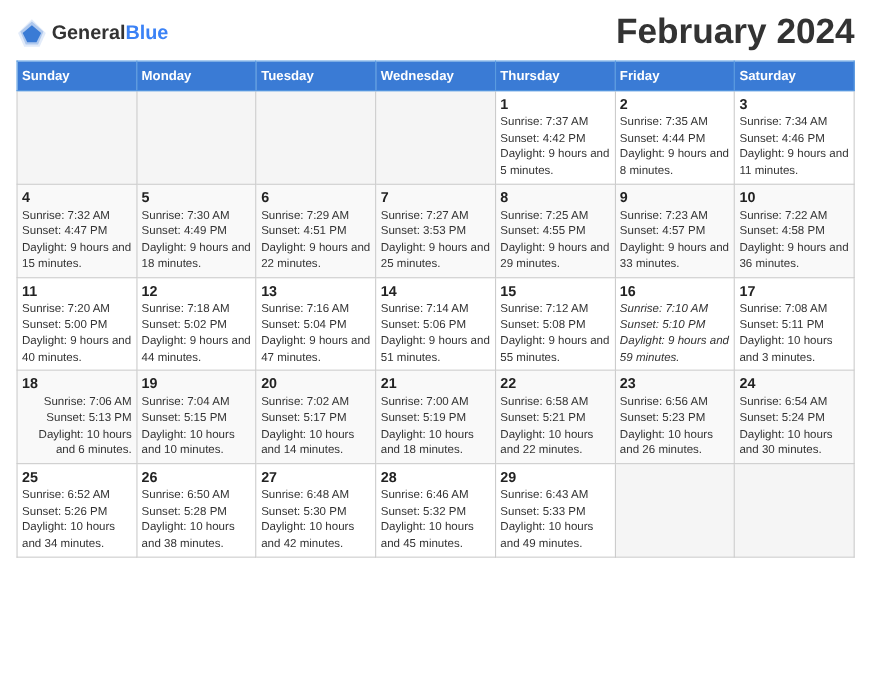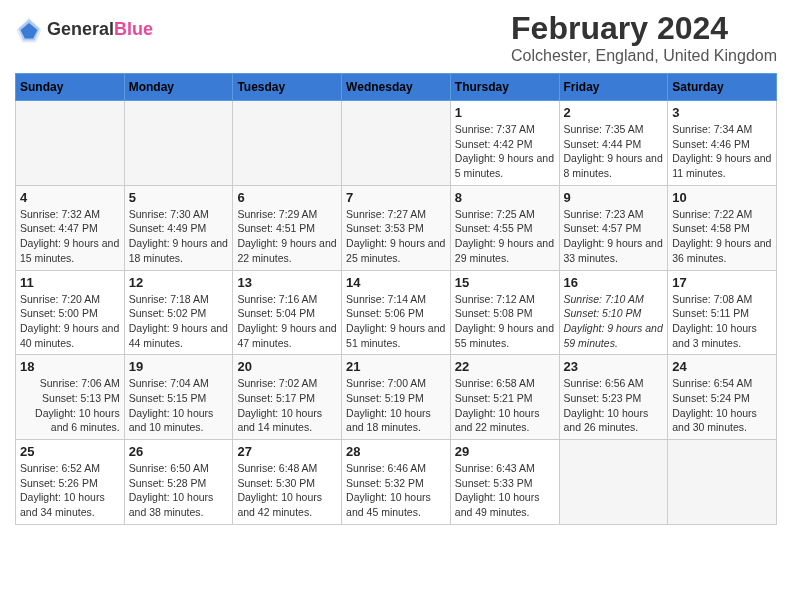--- a/index.html
+++ b/index.html
@@ -23,46 +23,46 @@
       margin-top: 6px;
     }
     .logo-text {
       display: flex;
       flex-direction: row;
       font-size: 18px;
       font-weight: bold;
       line-height: 1.1;
     }
     .logo-text .general { color: #333; }
-    .logo-text .blue { color: #ec4899; text-align: right; }
+    .logo-text .blue { color: #3b82f6; text-align: right; }
     .logo-icon {
       width: 28px;
       height: 28px;
     }
     .title-area {
-      text-align: left;
+      text-align: center;
     }
     .title-area h1 {
       font-size: 32px;
       font-weight: bold;
       color: #333;
     }
     .title-area h2 {
       font-size: 16px;
       font-weight: normal;
       color: #555;
     }
     table {
       width: 100%;
       border-collapse: collapse;
       font-size: 11px;
     }
     thead tr th {
       background-color: #3a7bd5;
-      color: #000000;
+      color: #ffffff;
       padding: 6px 4px;
       text-align: left;
       font-size: 12px;
       border: 1px solid #5a9be0;
     }
     tbody tr td {
       border: 1px solid #ccc;
       padding: 4px 4px;
       vertical-align: top;
       width: calc(100% / 7);
@@ -100,21 +100,20 @@
       <polygon points="20,5 35,18 28,35 12,35 5,18" fill="#3a7bd5" opacity="0.3"></polygon>
       <polygon points="20,10 32,20 26,32 14,32 8,20" fill="#3a7bd5"></polygon>
     </svg>
     <div class="logo-text">
       <span class="general">General</span>
       <span class="blue">Blue</span>
     </div>
   </div>
   <div class="title-area">
     <h1>February 2024</h1>
-    <h2>Colchester, England, United Kingdom</h2>
   </div>
 </div>
 
 <table>
   <thead>
     <tr>
     <th>Sunday</th>
         <th>Monday</th>
         <th>Tuesday</th>
         <th>Wednesday</th>

